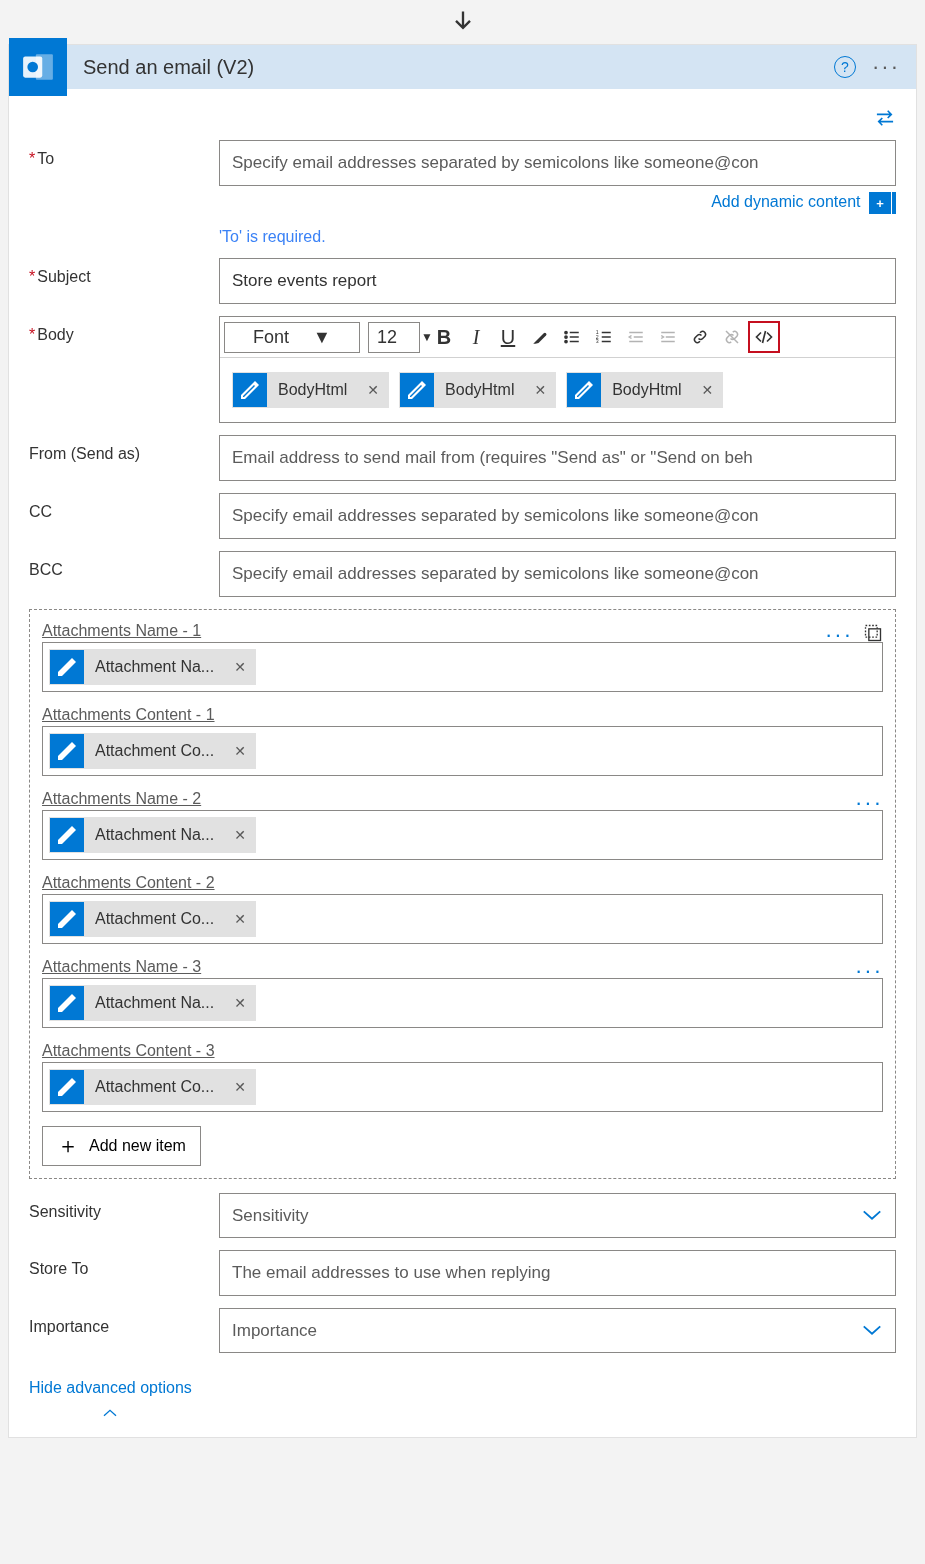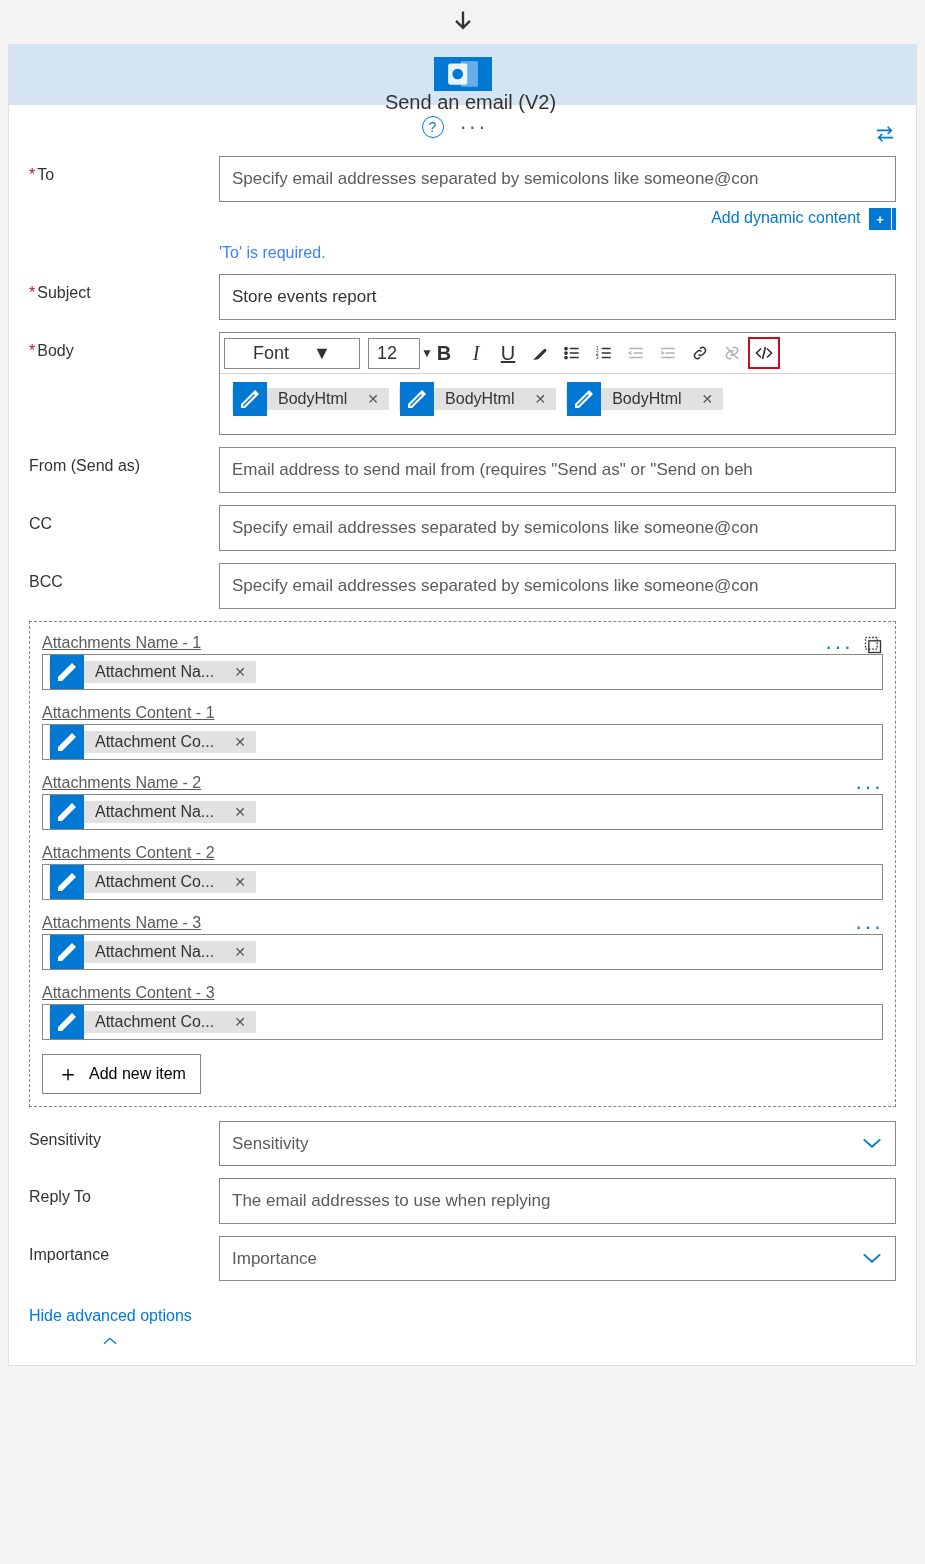--- a/index.html
+++ b/index.html
@@ -1,19 +1,19 @@
 <!DOCTYPE html>
 <html><head>
 <meta charset="utf-8">
 <style>
 * { box-sizing: border-box; margin: 0; padding: 0; }
 body { font-family: "Segoe UI", -apple-system, sans-serif; background: #f3f3f3; width: 925px; margin: 0 auto; padding: 8px; font-size: 16px; color: #333; }
 .flow-arrow { text-align: center; margin-bottom: 4px; }
 .card { background: #fff; border: 1px solid #e1e1e1; }
-.header { background: #d4e4f3; display: flex; align-items: center; padding: 12px; height: 60px; flex-direction: column; }
+.header { background: #d4e4f3; display: flex; align-items: center; padding: 0; height: 44px; }
 .header-icon { width: 58px; height: 58px; background: #0078d4; display: flex; align-items: center; justify-content: center; }
 .header-title { flex: 1; padding-left: 16px; font-size: 20px; color: #333; }
 .header-actions { display: flex; gap: 16px; padding-right: 16px; align-items: center; }
 .help-icon { width: 22px; height: 22px; border: 1.5px solid #0078d4; border-radius: 50%; display: flex; align-items: center; justify-content: center; color: #0078d4; font-size: 14px; }
 .ellipsis { color: #595959; font-size: 22px; letter-spacing: 2px; cursor: pointer; }
 .body-content { padding: 20px 20px 14px 20px; }
 .swap-row { text-align: right; margin-bottom: 8px; }
 .swap-icon { color: #0078d4; font-size: 20px; cursor: pointer; }
 .field-row { display: flex; align-items: flex-start; margin-bottom: 12px; }
 .field-label { width: 190px; padding-top: 10px; color: #333; font-size: 16px; }
@@ -29,21 +29,21 @@
 .error-text { color: #3b82f6; font-size: 16px; margin-top: 14px; }
 .rte-container { border: 1px solid #8a8886; }
 .rte-toolbar { display: flex; border-bottom: 1px solid #d1d1d1; align-items: center; padding: 4px 4px; gap: 0; }
 .rte-select { border: 1px solid #8a8886; padding: 4px 8px; display: flex; align-items: center; gap: 24px; font-size: 18px; cursor: pointer; background: #fff; margin-right: 8px; }
 .rte-font { width: 136px; justify-content: center; }
 .rte-size { width: 52px; justify-content: space-between; }
 .rte-btn { width: 32px; height: 32px; display: flex; align-items: center; justify-content: center; cursor: pointer; font-size: 20px; color: #333; border: 1px solid transparent; }
 .rte-btn.disabled { color: #b3b3b3; }
 .rte-btn.highlighted { border: 2px solid #c50f1f; }
 .rte-body { padding: 14px 12px; min-height: 60px; display: flex; gap: 10px; flex-wrap: wrap; }
-.token { display: inline-flex; align-items: center; background: #e1e1e1; height: 22px; }
+.token { display: inline-flex; align-items: center; background: #e1e1e1; height: 36px; }
 .token-icon { width: 34px; height: 34px; background: #0078d4; margin: 1px; display: flex; align-items: center; justify-content: center; }
 .token-label { padding: 0 10px 0 10px; font-size: 16px; color: #333; }
 .token-x { padding: 0 10px; color: #595959; cursor: pointer; font-size: 14px; }
 .token-input-wrap { border: 1px solid #8a8886; padding: 6px; display: flex; flex-wrap: wrap; gap: 6px; }
 .select-input { width: 100%; border: 1px solid #8a8886; padding: 10px 12px; font-size: 17px; color: #5b5b5b; display: flex; justify-content: space-between; align-items: center; cursor: pointer; }
 .chevron { color: #0078d4; font-size: 20px; }
 .attachments { border: 1px dashed #8a8886; padding: 12px; margin-top: 8px; }
 .attach-group { margin-bottom: 14px; position: relative; }
 .attach-label { color: #5b5b5b; font-size: 16px; margin-bottom: 2px; text-decoration: underline; }
 .attach-actions { position: absolute; top: 0; right: 0; display: flex; gap: 10px; align-items: center; }
@@ -352,21 +352,21 @@
           <span>Sensitivity</span>
           <span class="chevron"><svg width="22" height="14" viewBox="0 0 24 14" stroke="#0078d4" stroke-width="2" fill="none">
                 <path d="M3 3l9 8 9-8"></path>
               </svg></span>
         </div>
       </div>
     </div>
 
     
     <div class="field-row">
-      <div class="field-label">Reply To</div>
+      <div class="field-label">Store To</div>
       <div class="field-control"><input class="text-input" placeholder="The email addresses to use when replying" style=""></div>
     </div>
 
     
     <div class="field-row">
       <div class="field-label">Importance</div>
       <div class="field-control">
         <div class="select-input">
           <span>Importance</span>
           <span class="chevron"><svg width="22" height="14" viewBox="0 0 24 14" stroke="#0078d4" stroke-width="2" fill="none">

